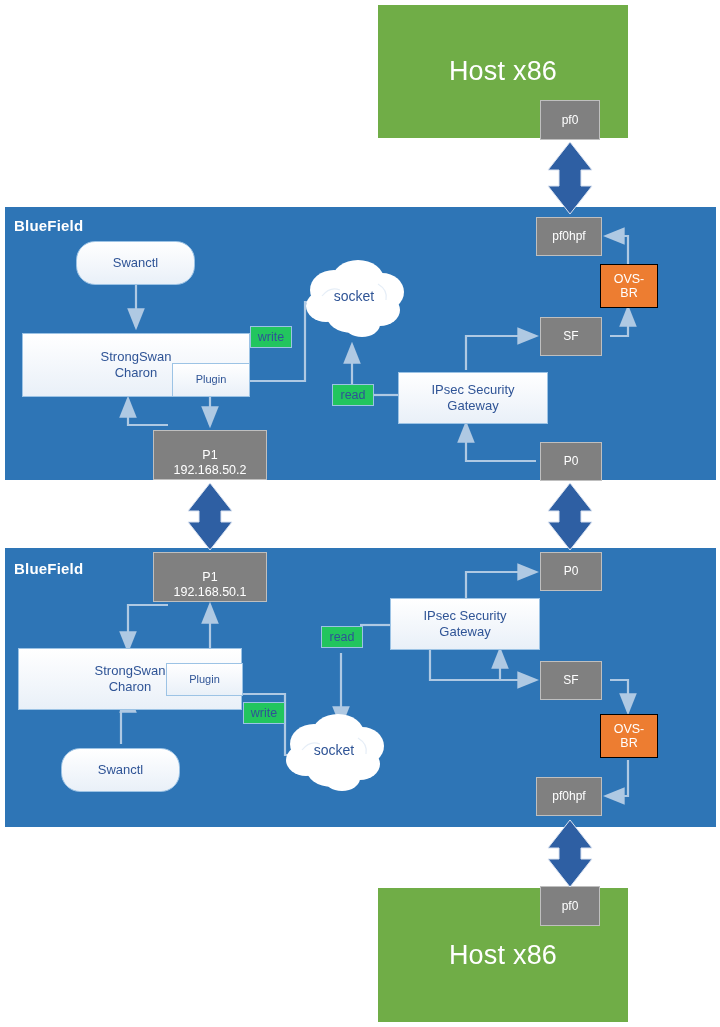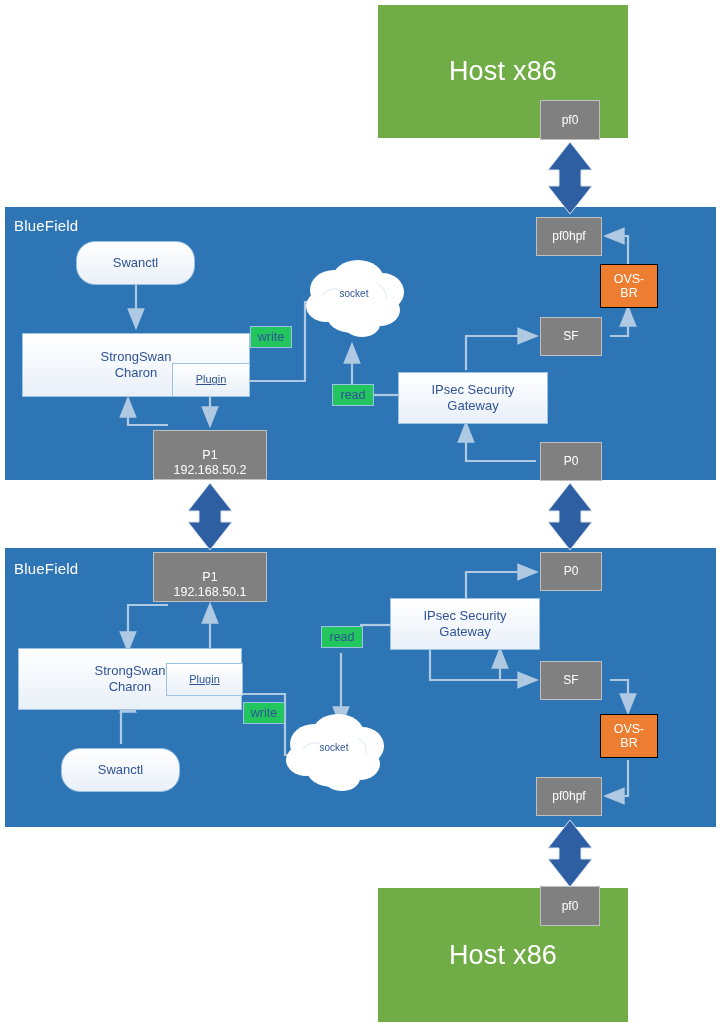--- a/index.html
+++ b/index.html
@@ -30,20 +30,21 @@
   }
 
   
   .bf-panel {
     background: #2E75B6;
   }
   .bf-title {
     color: #ffffff;
     font-size: 15px;
     letter-spacing: .2px;
+    font-weight: bold;
   }
 
   
   .port {
     background: #808080;
     border: 1px solid #BFBFBF;
     color: #ffffff;
     display: flex;
     flex-direction: column;
     align-items: center;
@@ -73,39 +74,39 @@
     border: 1px solid #9CC3E5;
     color: #2F5496;
     display: flex;
     align-items: center;
     justify-content: center;
     text-align: center;
     font-size: 13px;
     line-height: 1.2;
   }
   .wbox.rounded { border-radius: 19px; }
-  .wbox.small { font-size: 11px; text-decoration: underline; }
+  .wbox.small { font-size: 11px; }
 
   
   .chip {
     background: #22c55e;
     border: 1px solid #9CC3E5;
     color: #2F5496;
     font-size: 12.5px;
     display: flex;
     align-items: center;
     justify-content: center;
     padding: 0 2px;
   }
 
   
   .cloud-label {
     position: absolute;
     color: #2F5496;
-    font-size: 10px;
+    font-size: 14px;
     width: 100%;
     text-align: center;
     top: 36%;
     pointer-events: none;
   }
 
   svg.layer { position: absolute; left: 0; top: 0; width: 720px; height: 1027px; overflow: visible; }
   svg.layer.under { z-index: 1; }
   .box-layer { z-index: 3; }
   .bigarrow-layer { z-index: 4; }

